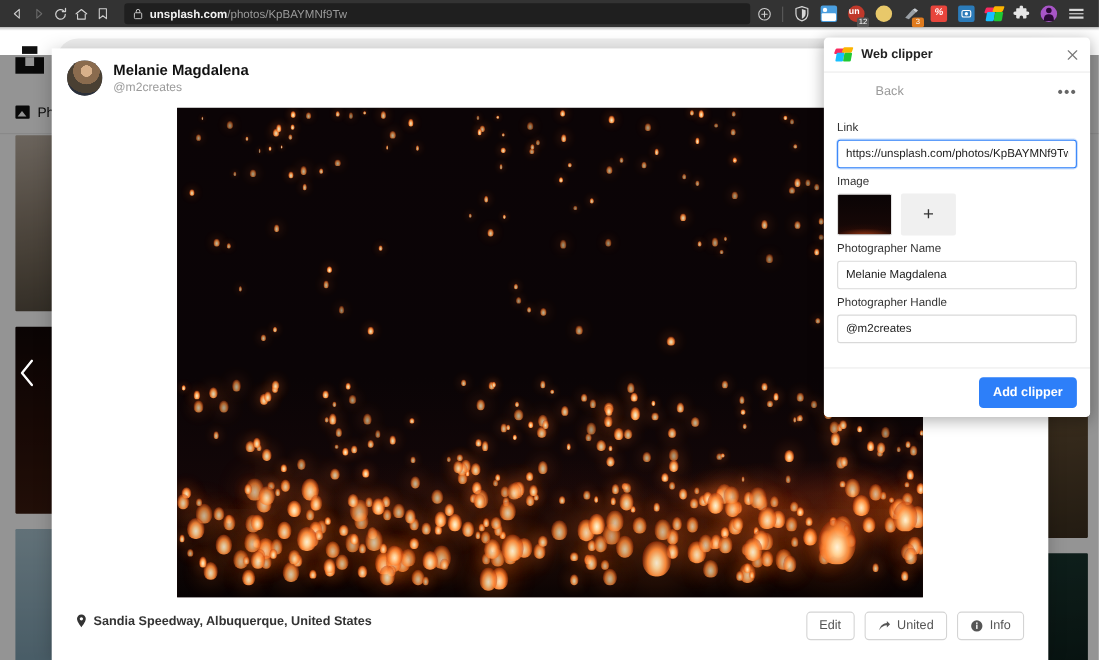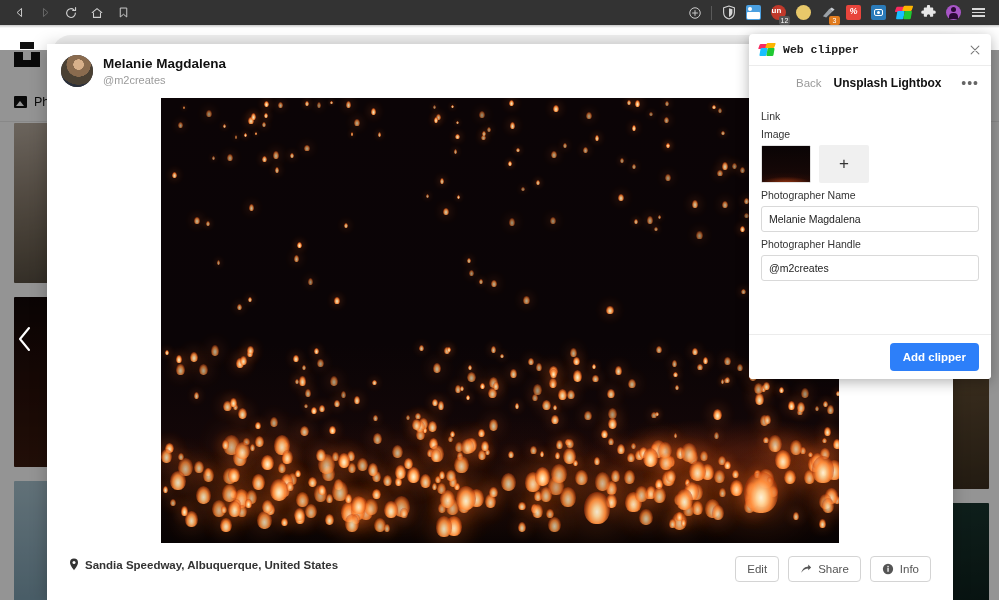--- a/index.html
+++ b/index.html
@@ -231,21 +231,20 @@
     border-radius: 4px;
     box-shadow: 0 3px 14px rgba(0,0,0,.30);
     z-index: 50;
     overflow: hidden;
     display: flex; flex-direction: column;
   }
   .clip-title {
     height: 32px; display: flex; align-items: center;
     padding: 0 10px; border-bottom: 1px solid #ececec;
     flex: 0 0 auto;
-    font-family: Liberation Mono, monospace;
   }
   .at-logo { width: 16px; height: 13px; position: relative; flex:0 0 auto; }
   .at-logo i { position:absolute; display:block; }
   .at-logo .a1 { left:0; top:1px; width:9px; height:5px; background:#f82b60; transform: skewX(-20deg); border-radius:1px;}
   .at-logo .a2 { left:7px; top:0px; width:9px; height:5px; background:#fcb400; transform: skewX(-20deg); border-radius:1px;}
   .at-logo .a3 { left:1px; top:5px; width:7px; height:8px; background:#18bfff; transform: skewX(-10deg); border-radius:1px;}
   .at-logo .a4 { left:8px; top:5px; width:7px; height:8px; background:#20c933; transform: skewX(-10deg); border-radius:1px;}
   .clip-title-text { margin-left: 8px; font-size: 11.5px; color: #222; font-weight: 600; }
   .clip-close { margin-left: auto; color: #777; display:flex; align-items:center; cursor: pointer; }
 
@@ -332,20 +331,29 @@
           <path d="M2.5 7.5 L8 3 L13.5 7.5" fill="none" stroke="currentColor" stroke-width="1.2" stroke-linecap="round" stroke-linejoin="round"></path>
           <path d="M4 7.4 L4 13 L12 13 L12 7.4" fill="none" stroke="currentColor" stroke-width="1.2" stroke-linejoin="round"></path>
         </svg>
     </div>
     <div class="nav-btn" title="Bookmark">
       <svg width="13" height="13" viewBox="0 0 16 16">
           <path d="M4 2.5 L12 2.5 L12 13.5 L8 10.2 L4 13.5 Z" fill="none" stroke="currentColor" stroke-width="1.2" stroke-linejoin="round"></path>
         </svg>
     </div>
 
+    <div class="urlbar">
+      <span class="lock-ico">
+        <svg width="9" height="11" viewBox="0 0 10 12">
+            <rect x="1.3" y="5" width="7.4" height="6" rx="1" fill="none" stroke="currentColor" stroke-width="1"></rect>
+            <path d="M3.2 5 V3.4 a1.8 1.8 0 0 1 3.6 0 V5" fill="none" stroke="currentColor" stroke-width="1"></path>
+          </svg>
+      </span>
+      <span class="url-text"><span class="host">unsplash.com</span><span>/photos/KpBAYMNf9Tw</span></span>
+    </div>
 
     <div class="bar-right">
       <div class="tb-ico">
         <svg width="14" height="14" viewBox="0 0 16 16">
             <circle cx="8" cy="8" r="6" fill="none" stroke="#cfcfcf" stroke-width="1.1"></circle>
             <path d="M8 5.2 V10.8 M5.2 8 H10.8" stroke="#cfcfcf" stroke-width="1.1" stroke-linecap="round"></path>
           </svg>
       </div>
       <div class="tb-sep"></div>
       <div class="tb-ico">
@@ -996,21 +1004,21 @@
       </div>
 
       <div class="lb-actions">
         <button class="btn">
           <span>Edit</span>
         </button>
         <button class="btn">
           <svg width="12" height="12" viewBox="0 0 14 14">
               <path d="M1.5 11.5 C3 6 6.5 4.2 9.6 4 L9.6 1.8 L13 5.2 L9.6 8.6 L9.6 6.4 C6.8 6.5 3.9 7.8 1.5 11.5 Z" fill="#555"></path>
             </svg>
-          <span>Share</span>
+          <span>United</span>
         </button>
         <button class="btn">
           <svg width="12" height="12" viewBox="0 0 14 14">
               <circle cx="7" cy="7" r="6" fill="#555"></circle>
               <rect x="6.3" y="5.6" width="1.5" height="4.6" fill="#fff"></rect>
               <rect x="6.3" y="3.3" width="1.5" height="1.6" fill="#fff"></rect>
             </svg>
           <span>Info</span>
         </button>
       </div>
@@ -1028,26 +1036,26 @@
       <span class="clip-title-text">Web clipper</span>
       <span class="clip-close">
         <svg width="12" height="12" viewBox="0 0 14 14">
             <path d="M2.5 2.5 L11.5 11.5 M11.5 2.5 L2.5 11.5" stroke="currentColor" stroke-width="1.2" stroke-linecap="round"></path>
           </svg>
       </span>
     </div>
 
     <div class="clip-sub">
       <span class="clip-back">Back</span>
-      <span class="clip-app">Unsplash Lightbox</span>
       <span class="clip-more">•••</span>
     </div>
 
     <div class="clip-body">
       <div class="fld-label">Link</div>
+      <input class="fld-input focused" type="text" value="https://unsplash.com/photos/KpBAYMNf9Tw" style="">
 
       <div class="fld-label">Image</div>
       <div class="img-row">
         <div class="img-thumb">
             <span class="tglow"></span>
           </div>
         <div class="img-add">+</div>
       </div>
 
       <div class="fld-label">Photographer Name</div>

